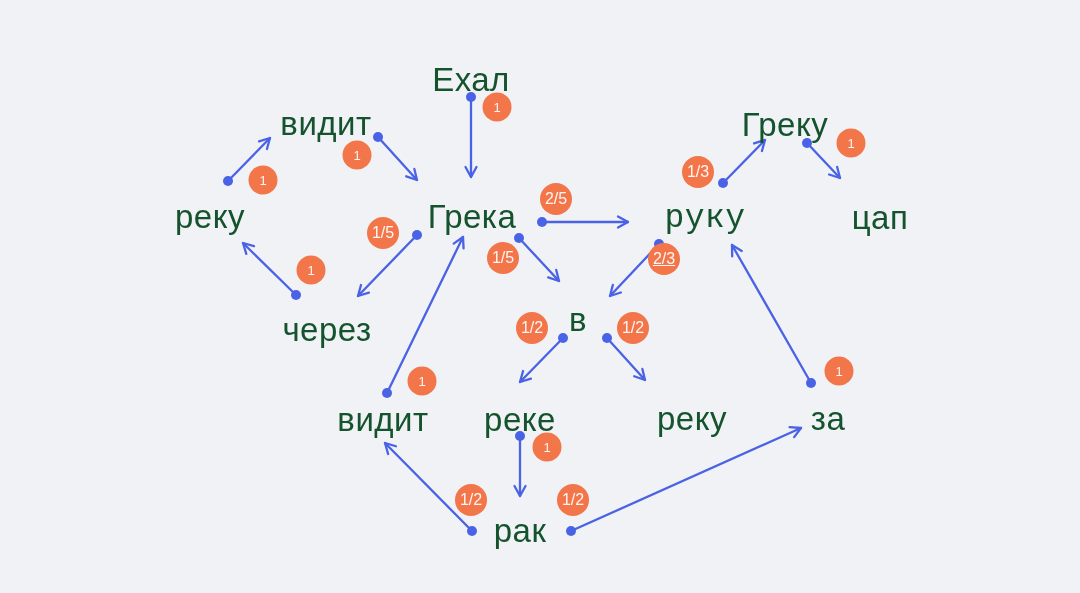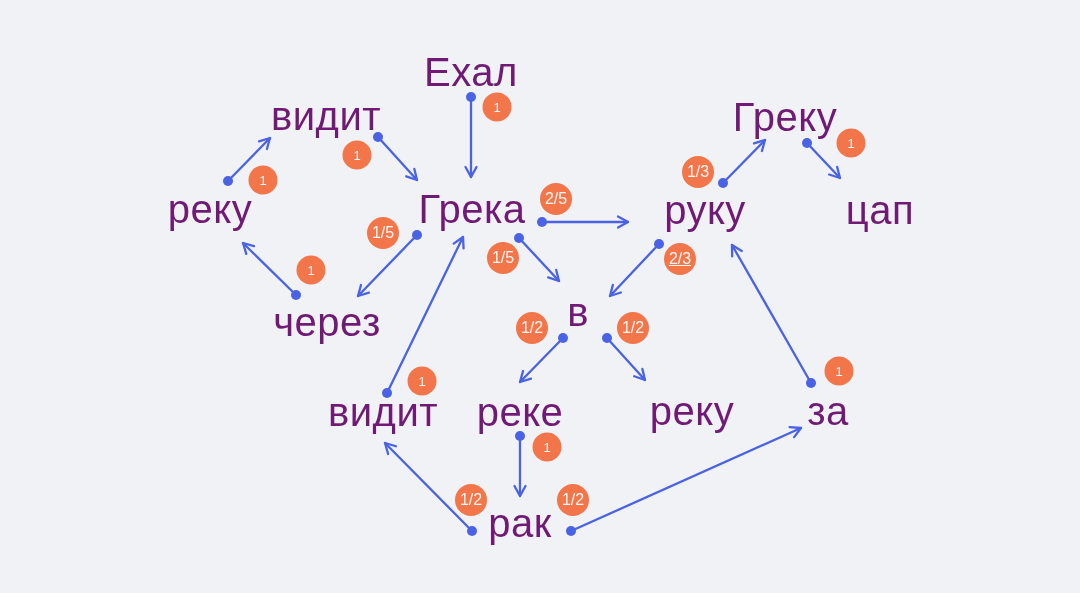--- a/index.html
+++ b/index.html
@@ -26,26 +26,27 @@
     stroke: #4a62e5;
     stroke-width: 2.3;
     stroke-linecap: round;
   }
   .edge-dot {
     fill: #4a62e5;
   }
   .node {
     position: absolute;
     transform: translate(-50%, -50%);
-    font-size: 40px;
+    font-size: 33px;
     font-weight: 300;
     letter-spacing: 0.5px;
-    color: #701a75;
+    color: #14532d;
     white-space: nowrap;
     user-select: none;
+    margin-top: 8px;
   }
   .prob-badge {
     position: absolute;
     transform: translate(-50%, -50%);
     width: 29px;
     height: 29px;
     border-radius: 50%;
     background: #f3764a;
     color: rgba(255, 255, 255, 0.93);
     display: flex;
@@ -105,42 +106,42 @@
       <circle cx="571" cy="531" r="5" class="edge-dot"></circle>
       <line x1="811" y1="383" x2="732" y2="245" class="edge-line" marker-end="url(#arrowhead)"></line>
       <circle cx="811" cy="383" r="5" class="edge-dot"></circle>
     </svg>
   <div id="nodes-layer">
       <div class="node" style="left: 471px; top: 72px;">Ехал</div>
       <div class="node" style="left: 326px; top: 116px;">видит</div>
       <div class="node" style="left: 785px; top: 117px;">Греку</div>
       <div class="node" style="left: 210px; top: 209px;">реку</div>
       <div class="node" style="left: 472px; top: 209px;">Грека</div>
-      <div class="node" style="left: 705px; top: 210px;">руку</div>
+      <div class="node" style="left: 705px; top: 210px; font-family: Liberation Mono, monospace;">руку</div>
       <div class="node" style="left: 880px; top: 210px;">цап</div>
       <div class="node" style="left: 327px; top: 322px;">через</div>
       <div class="node" style="left: 578px; top: 312px;">в</div>
       <div class="node" style="left: 383px; top: 412px;">видит</div>
       <div class="node" style="left: 520px; top: 412px; text-align: right;">реке</div>
       <div class="node" style="left: 692px; top: 411px;">реку</div>
       <div class="node" style="left: 828px; top: 411px;">за</div>
       <div class="node" style="left: 520px; top: 523px; text-align: center;">рак</div>
     </div>
   <div id="badges-layer">
       <div class="prob-badge" style="left: 497px; top: 107px;">1</div>
       <div class="prob-badge" style="left: 357px; top: 155px;">1</div>
       <div class="prob-badge" style="left: 263px; top: 180px;">1</div>
       <div class="prob-badge" style="left: 311px; top: 270px;">1</div>
       <div class="prob-badge frac" style="left: 383px; top: 233px;">1/5</div>
       <div class="prob-badge" style="left: 422px; top: 381px;">1</div>
       <div class="prob-badge frac" style="left: 556px; top: 199px;">2/5</div>
       <div class="prob-badge frac" style="left: 503px; top: 258px;">1/5</div>
       <div class="prob-badge frac" style="left: 698px; top: 172px;">1/3</div>
       <div class="prob-badge" style="left: 851px; top: 143px;">1</div>
-      <div class="prob-badge frac" style="left: 680px; top: 259px; text-decoration: underline;">2/3</div>
+      <div class="prob-badge frac" style="left: 664px; top: 259px; text-decoration: underline;">2/3</div>
       <div class="prob-badge frac" style="left: 532px; top: 328px;">1/2</div>
       <div class="prob-badge frac" style="left: 633px; top: 328px;">1/2</div>
       <div class="prob-badge" style="left: 547px; top: 447px;">1</div>
       <div class="prob-badge frac" style="left: 471px; top: 500px;">1/2</div>
       <div class="prob-badge frac" style="left: 573px; top: 500px;">1/2</div>
       <div class="prob-badge" style="left: 839px; top: 371px;">1</div>
     </div>
 </div>
 
 </body></html>

